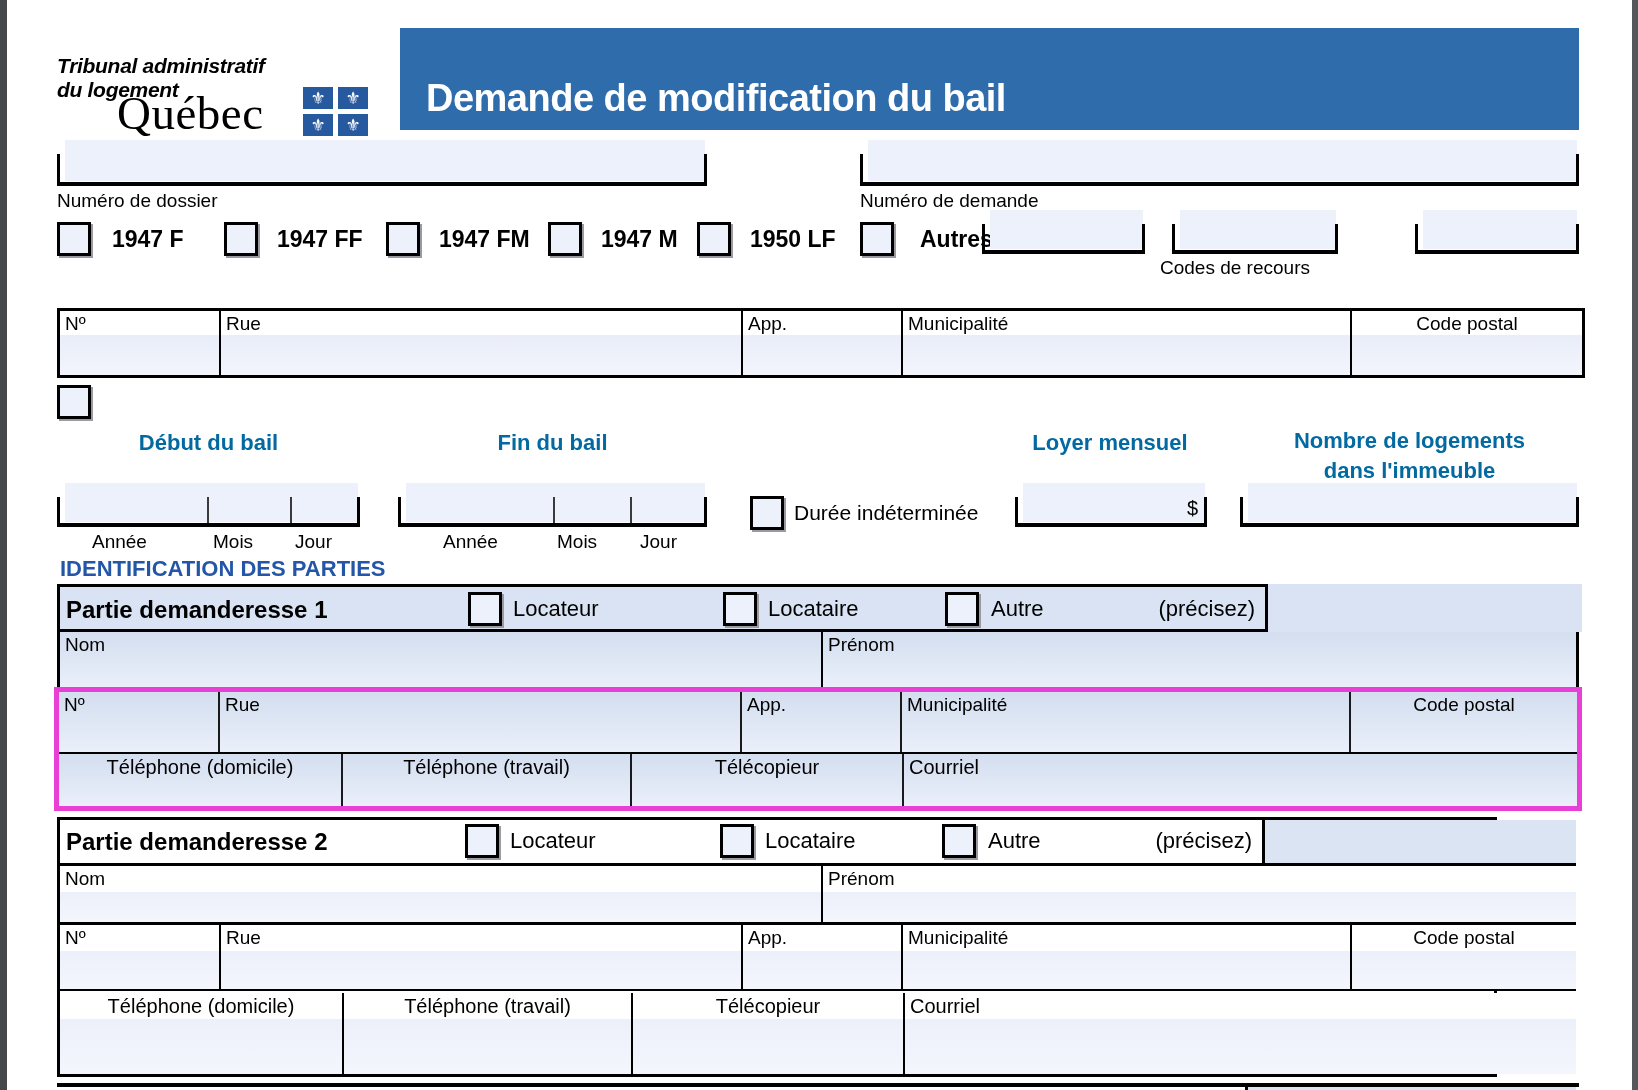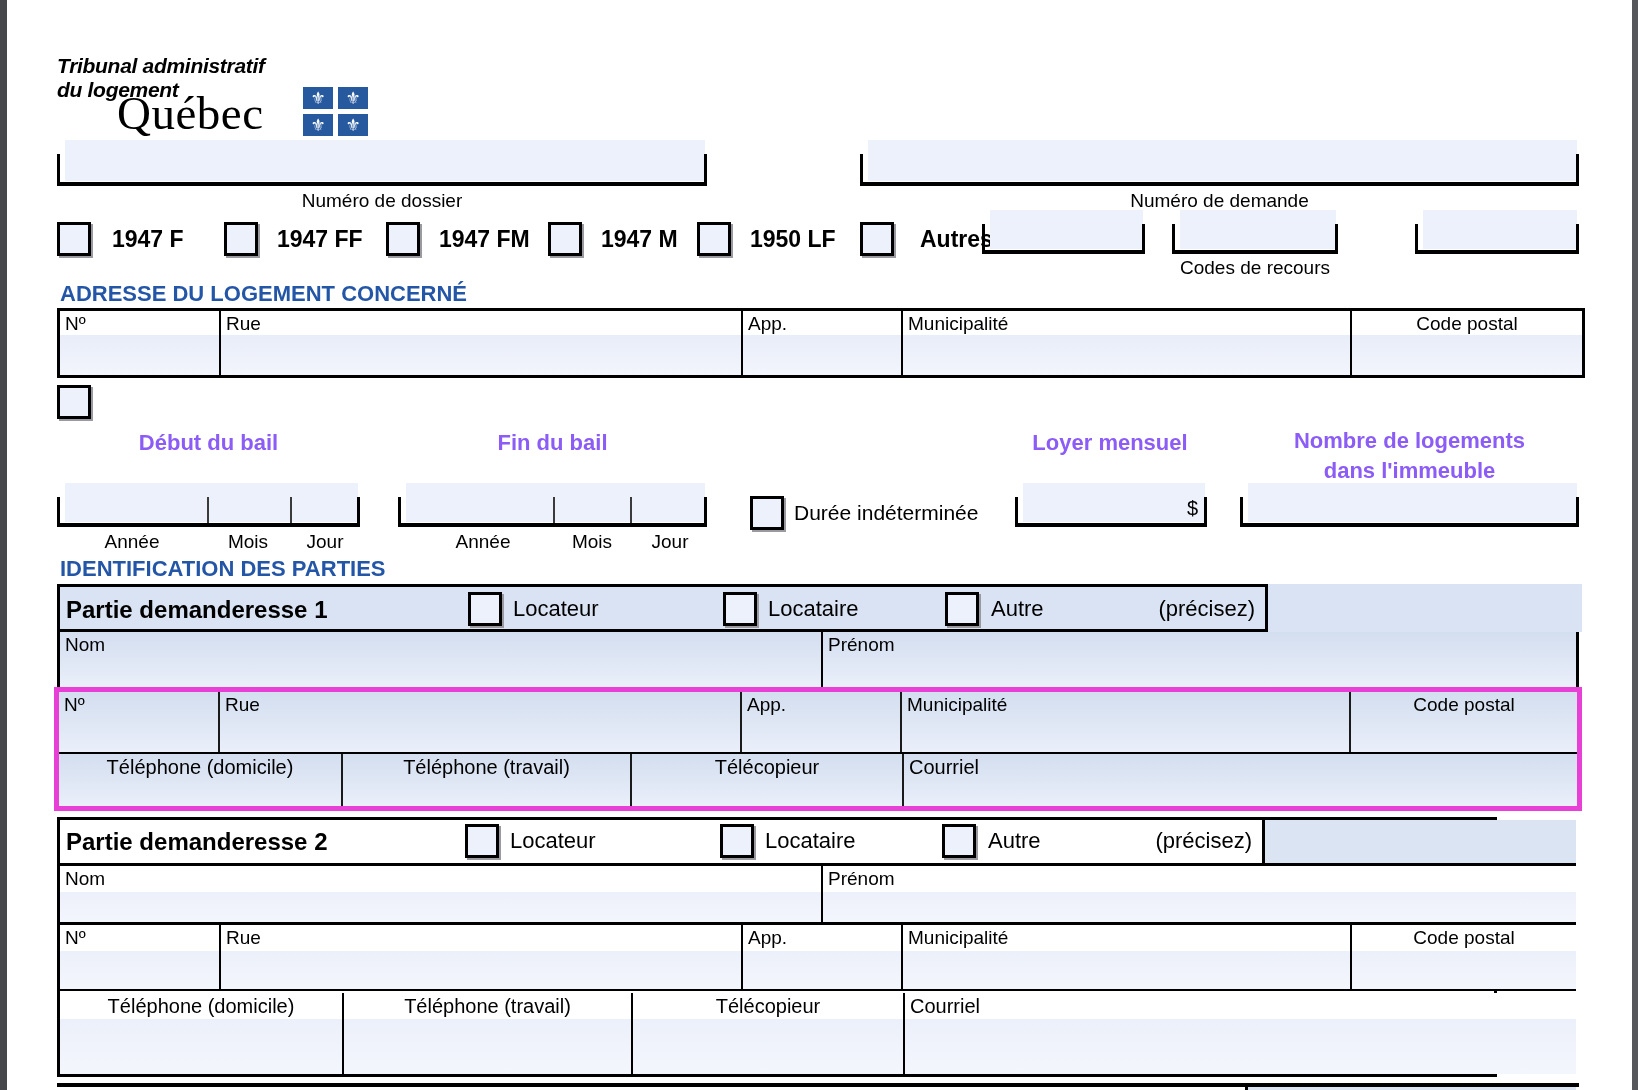--- a/index.html
+++ b/index.html
@@ -24,28 +24,28 @@
   .banner { background:#2e6cab; display:flex; align-items:flex-end; }
   .banner span { color:#fff; font-weight:bold; font-size:38px; padding:0 0 10px 26px; letter-spacing:-0.5px; }
 
   
   .bfield .fill { position:absolute; left:8px; top:0; right:2px; bottom:5px; background:#edf1fb; }
   .bfield .brk  { position:absolute; left:0; right:0; top:14px; bottom:0;
                   border-left:3px solid #000; border-right:3px solid #000; border-bottom:4px solid #000; }
   .bfield .tick { position:absolute; top:14px; bottom:4px; width:2px; background:#3a3a3a; }
   .bfield .cur  { position:absolute; right:9px; bottom:7px; font-size:20px; }
 
-  .flabel { font-size:19px; text-align:center; }
+  .flabel { font-size:19px; text-align:left; }
 
   
   .cbx { width:28px; height:28px; border:3px solid #000; background:#edf1fb; box-shadow:2px 2px 0 #9a9aa0; }
   .cbl { display:flex; align-items:center; font-size:23px; font-weight:bold;margin-left:8px; }
 
   .bluehead { color:#2456a8; font-weight:bold; font-size:22px; }
-  .bluehead2 { color:#8b5cf6; font-weight:bold; font-size:22px; text-align:center; }
+  .bluehead2 { color:#0369a1; font-weight:bold; font-size:22px; text-align:center; }
 
   
   .cell { position:absolute; top:0; bottom:0; }
   .cell.bdr { border-right:2px solid #000; }
   .clabel { position:absolute; left:5px; top:2px; font-size:19px; white-space:nowrap; }
   .clabel.ctr { left:0; right:0; text-align:center; }
 
   .toptable { border:3px solid #000; background:linear-gradient(180deg,#ffffff 0px,#ffffff 24px,#e9edf9 24px,#f2f5fc 100%); }
   .p2band   { background:linear-gradient(180deg,#ffffff 0px,#ffffff 26px,#ecf0fa 26px,#f4f6fd 100%); }
   .p1grad   { background:linear-gradient(180deg,#d3deef 0%,#eaeffa 100%); }
@@ -65,20 +65,23 @@
     <div class="abs logo-line" style="left:0; top:24px;">du logement</div>
     <div class="abs wordmark" style="left:60px; top:32px;">Québec</div>
     <div class="abs flag" style="left:246px; top:33px;">
       <div class="sq">⚜</div>
       <div class="sq">⚜</div>
       <div class="sq">⚜</div>
       <div class="sq">⚜</div>
     </div>
   </div>
 
+  <div class="abs banner" style="left:400px; top:28px; width:1179px; height:102px;">
+    <span>Demande de modification du bail</span>
+  </div>
 
   <div class="abs bfield" style="left:57px; top:140px; width:650px; height:46px;">
     <div class="fill"></div>
       <div class="brk"></div>
   </div>
   <div class="abs flabel" style="left:57px; top:190px; width:650px;">Numéro de dossier</div>
 
   <div class="abs bfield" style="left:860px; top:140px; width:719px; height:46px;">
     <div class="fill"></div>
       <div class="brk"></div>
@@ -105,21 +108,20 @@
   <div class="abs bfield" style="left:1172px; top:210px; width:166px; height:44px;">
       <div class="fill"></div>
       <div class="brk"></div>
     </div>
   <div class="abs bfield" style="left:1415px; top:210px; width:164px; height:44px;">
       <div class="fill"></div>
       <div class="brk"></div>
     </div>
   <div class="abs flabel" style="left:1160px; top:257px; width:190px;">Codes de recours</div>
 
-  <div class="abs bluehead" style="left:60px; top:281px;">ADRESSE DU LOGEMENT CONCERNÉ</div>
 
   <div class="abs toptable" style="left:57px; top:308px; width:1522px; height:64px;">
     <div class="cell bdr" style="left:0; width:159px;">
       <span class="clabel">Nº</span>
       </div>
     <div class="cell bdr" style="left:161px; width:520px;">
       <span class="clabel">Rue</span>
       </div>
     <div class="cell bdr" style="left:683px; width:158px;">
       <span class="clabel">App.</span>

